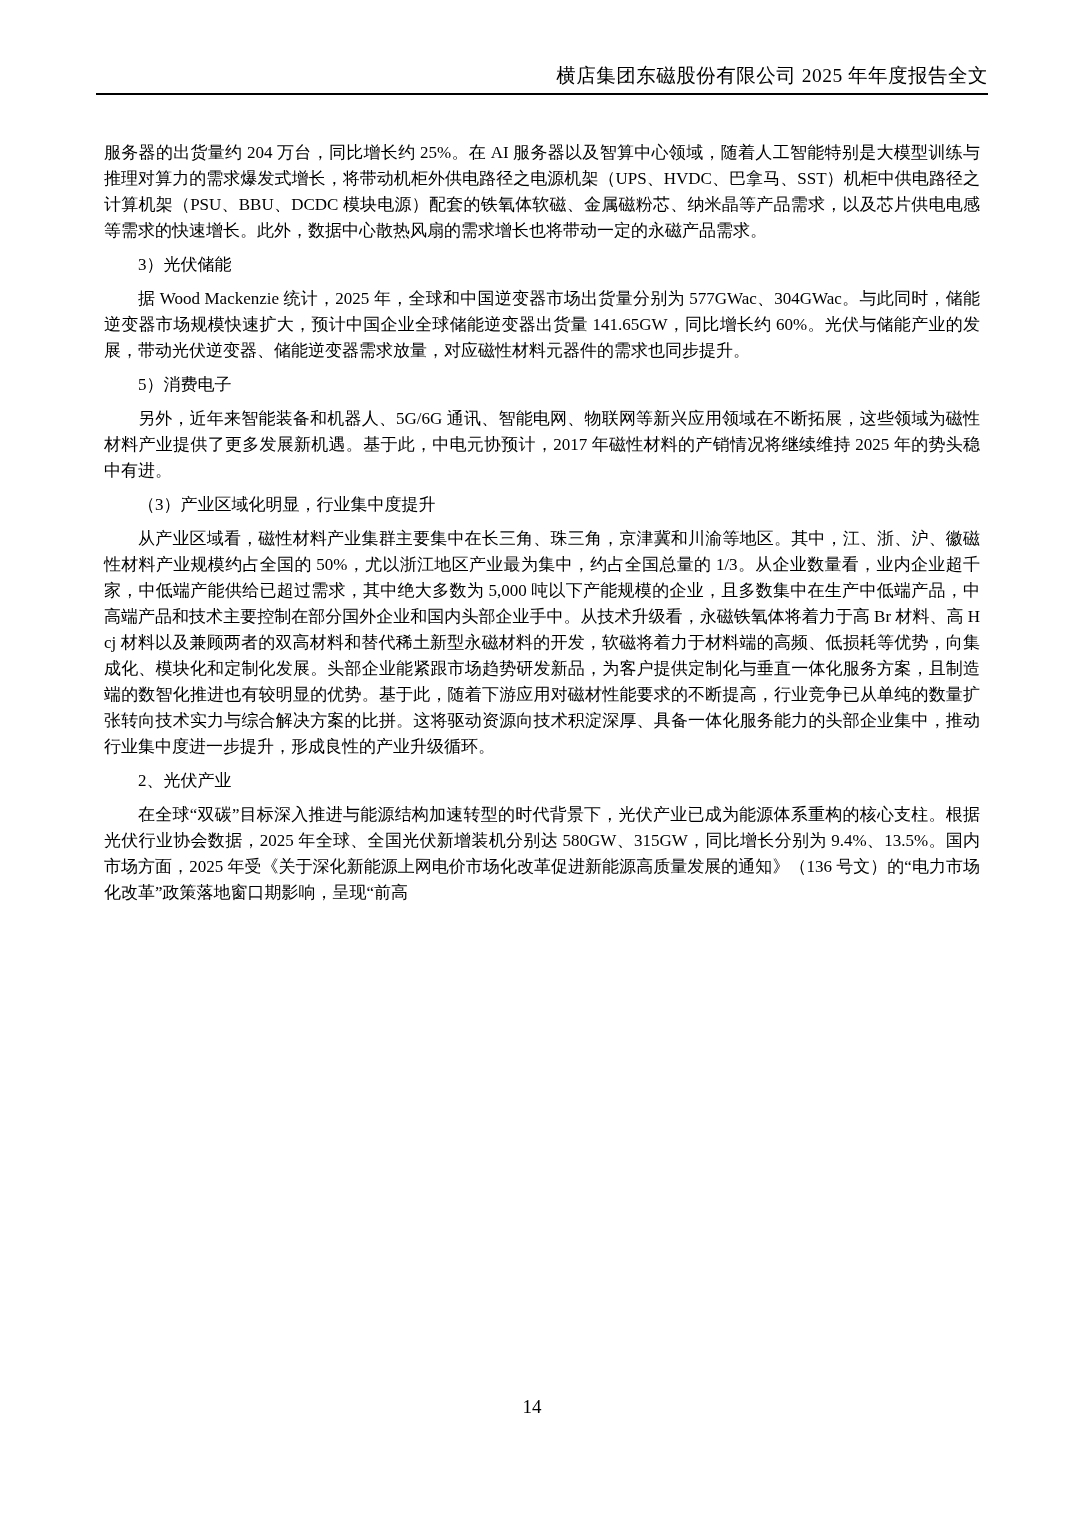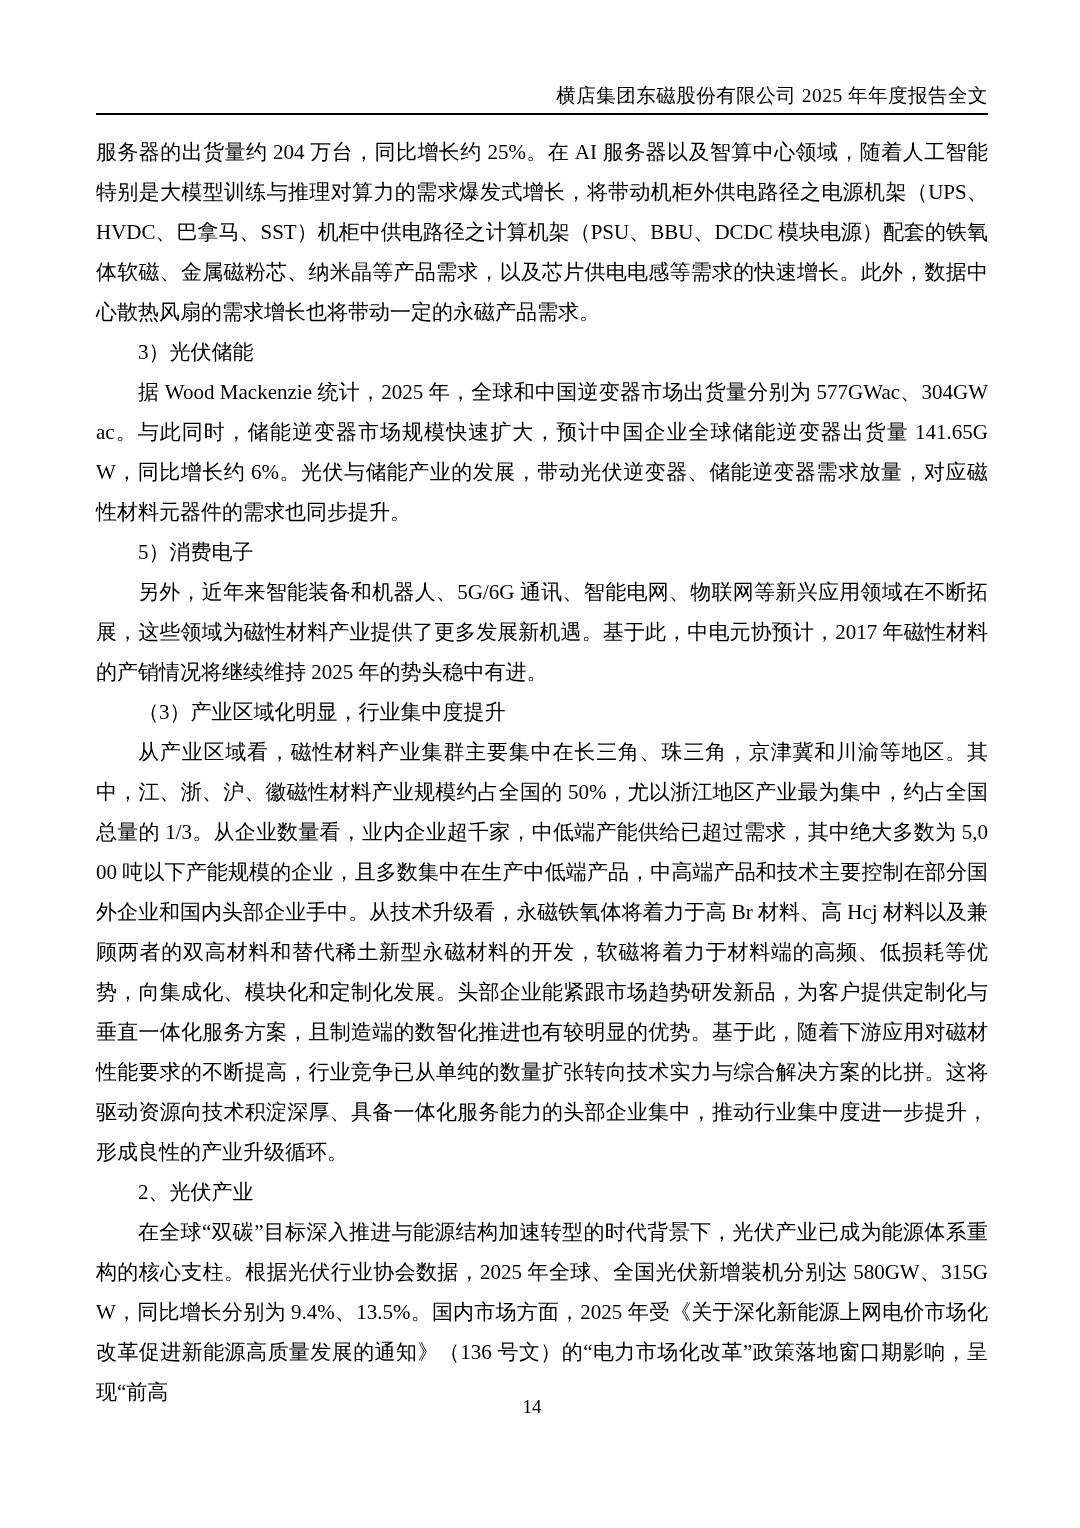--- a/index.html
+++ b/index.html
@@ -12,21 +12,21 @@
     width: 1080px;
     height: 1528px;
     background: #ffffff;
     color: #000000;
     font-family: "Liberation Serif", "DejaVu Serif", serif;
     overflow: hidden;
     box-sizing: border-box;
   }
   .page-header {
     position: absolute;
-    top: 84px;
+    top: 64px;
     left: 96px;
     right: 92px;
     font-family: Liberation Serif, serif;
   }
   .header-title {
     font-size: 19.5px;
     line-height: 24px;
     text-align: right;
     letter-spacing: 0.5px;
     white-space: nowrap;
@@ -37,23 +37,23 @@
     border-top: 2px solid #000000;
     height: 0;
   }
   .content {
     position: absolute;
     top: 132px;
     left: 96px;
     right: 92px;
   }
   .content p {
-    margin: 0;
-    font-size: 21px;
-    line-height: 40px;
+    margin: 8px;
+    font-size: 17px;
+    line-height: 26px;
     text-align: justify;
     text-justify: inter-ideograph;
     text-indent: 2em;
     word-break: break-all;
   }
   .content p.no-indent {
     text-indent: 0;
   }
   .content p.bold {
     font-weight: normal;
@@ -74,21 +74,21 @@
 <div class="page">
 
   <div class="page-header">
     <div class="header-title">横店集团东磁股份有限公司 2025 年年度报告全文</div>
     <hr class="header-rule">
   </div>
 
   <div class="content">
     <p class="no-indent">服务器的出货量约 204 万台，同比增长约 25%。在 AI 服务器以及智算中心领域，随着人工智能特别是大模型训练与推理对算力的需求爆发式增长，将带动机柜外供电路径之电源机架（UPS、HVDC、巴拿马、SST）机柜中供电路径之计算机架（PSU、BBU、DCDC 模块电源）配套的铁氧体软磁、金属磁粉芯、纳米晶等产品需求，以及芯片供电电感等需求的快速增长。此外，数据中心散热风扇的需求增长也将带动一定的永磁产品需求。</p>
     <p>3）光伏储能</p>
-    <p>据 Wood Mackenzie 统计，2025 年，全球和中国逆变器市场出货量分别为 577GWac、304GWac。与此同时，储能逆变器市场规模快速扩大，预计中国企业全球储能逆变器出货量 141.65GW，同比增长约 6%。光伏与储能产业的发展，带动光伏逆变器、储能逆变器需求放量，对应磁性材料元器件的需求也同步提升。</p>
+    <p>据 Wood Mackenzie 统计，2025 年，全球和中国逆变器市场出货量分别为 577GWac、304GWac。与此同时，储能逆变器市场规模快速扩大，预计中国企业全球储能逆变器出货量 141.65GW，同比增长约 60%。光伏与储能产业的发展，带动光伏逆变器、储能逆变器需求放量，对应磁性材料元器件的需求也同步提升。</p>
     <p>5）消费电子</p>
     <p>另外，近年来智能装备和机器人、5G/6G 通讯、智能电网、物联网等新兴应用领域在不断拓展，这些领域为磁性材料产业提供了更多发展新机遇。基于此，中电元协预计，2017 年磁性材料的产销情况将继续维持 2025 年的势头稳中有进。</p>
     <p>（3）产业区域化明显，行业集中度提升</p>
     <p>从产业区域看，磁性材料产业集群主要集中在长三角、珠三角，京津冀和川渝等地区。其中，江、浙、沪、徽磁性材料产业规模约占全国的 50%，尤以浙江地区产业最为集中，约占全国总量的 1/3。从企业数量看，业内企业超千家，中低端产能供给已超过需求，其中绝大多数为 5,000 吨以下产能规模的企业，且多数集中在生产中低端产品，中高端产品和技术主要控制在部分国外企业和国内头部企业手中。从技术升级看，永磁铁氧体将着力于高 Br 材料、高 Hcj 材料以及兼顾两者的双高材料和替代稀土新型永磁材料的开发，软磁将着力于材料端的高频、低损耗等优势，向集成化、模块化和定制化发展。头部企业能紧跟市场趋势研发新品，为客户提供定制化与垂直一体化服务方案，且制造端的数智化推进也有较明显的优势。基于此，随着下游应用对磁材性能要求的不断提高，行业竞争已从单纯的数量扩张转向技术实力与综合解决方案的比拼。这将驱动资源向技术积淀深厚、具备一体化服务能力的头部企业集中，推动行业集中度进一步提升，形成良性的产业升级循环。</p>
     <p class="bold">2、光伏产业</p>
     <p>在全球“双碳”目标深入推进与能源结构加速转型的时代背景下，光伏产业已成为能源体系重构的核心支柱。根据光伏行业协会数据，2025 年全球、全国光伏新增装机分别达 580GW、315GW，同比增长分别为 9.4%、13.5%。国内市场方面，2025 年受《关于深化新能源上网电价市场化改革促进新能源高质量发展的通知》（136 号文）的“电力市场化改革”政策落地窗口期影响，呈现“前高</p>
   </div>
 
   <div class="page-footer">
     <span>14</span>

